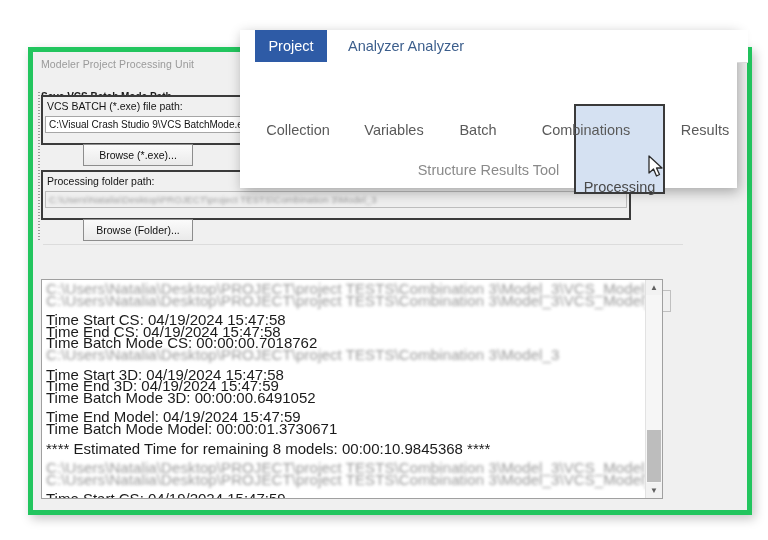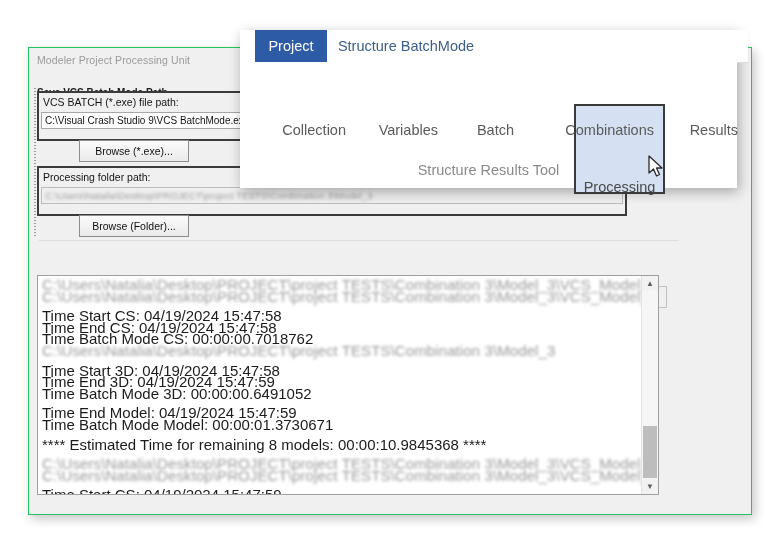--- a/index.html
+++ b/index.html
@@ -17,21 +17,21 @@
   }
 
   
   #dialog {
     position: absolute;
     left: 28px;
     top: 47px;
     width: 724px;
     height: 468px;
     background: #f0f0f0;
-    border: 1px solid #22c55e;
+    border: 5px solid #22c55e;
     box-shadow: 3px 4px 10px rgba(0,0,0,0.22);
     box-sizing: border-box;
   }
   #dialog-title {
     position: absolute;
     left: 8px;
     top: 6px;
     font-size: 10.5px;
     color: #9a9a9a;
     letter-spacing: 0.1px;
@@ -303,21 +303,21 @@
     height: 28px;
   }
   .ribbon-item {
     position: absolute;
     top: 0;
     height: 28px;
     font-size: 14.5px;
     line-height: 28px;
     color: #5a5a5a;
     white-space: nowrap;
-    text-align: right;
+    text-align: center;
   }
   #rb-collection   { left: 10px;  width: 96px; }
   #rb-variables    { left: 110px; width: 88px; }
   #rb-output       { left: 202px; width: 72px; }
   #rb-combinations { left: 278px; width: 136px; }
   #rb-results      { left: 432px; width: 66px; }
 
   
   #rb-processing-cell {
     position: absolute;
@@ -397,21 +397,21 @@
       <div class="sb-arrow" id="sb-down">▼</div>
     </div>
   </div>
 
 </div>
 
 <div id="sa-panel">
 
   <div id="sa-tabstrip">
     <div class="sa-tab" id="tab-project">Project</div>
-    <div class="sa-tab" id="tab-structure">Structure BatchMode</div>
+    <div class="sa-tab" id="tab-structure">Analyzer Analyzer</div>
     <div id="tab-filler"></div>
   </div>
 
   <div id="sa-body">
 
     <div id="rb-processing-cell">
       <div id="rb-processing-label">Processing</div>
     </div>
 
     <div id="ribbon-row">

